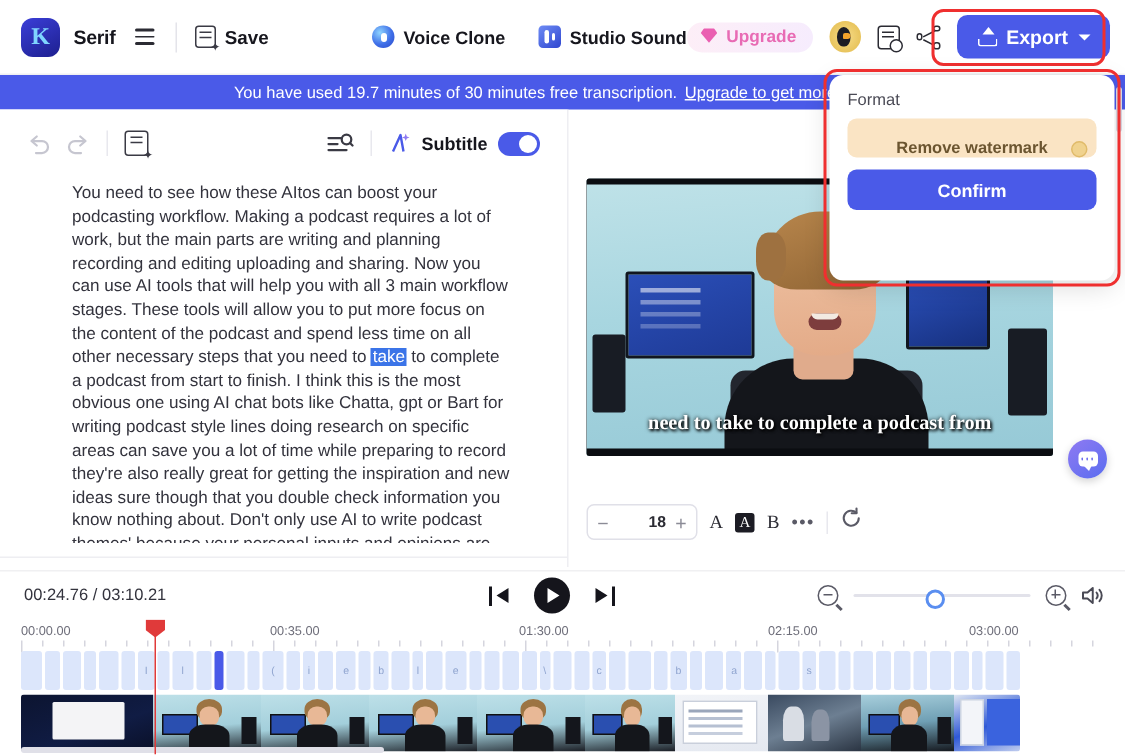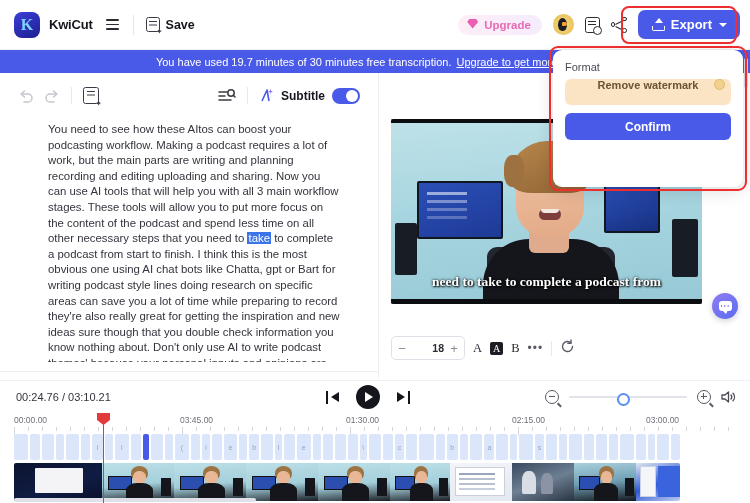--- a/index.html
+++ b/index.html
@@ -324,21 +324,21 @@
     padding:11px 12px; z-index:30;
   }
   .ep-label { font-size:11px; color:#4a4a55; margin-bottom:6px; }
   .ep-select {
     display:flex; align-items:center; justify-content:space-between;
     height:27px; border:1px solid #d9d9e2; border-radius:6px; padding:0 9px;
     font-size:11.5px; color:#2b2b33; cursor:pointer; margin-bottom:10px;
   }
   .ep-watermark {
     height:26px; background:#fae4c4; border-radius:6px;
-    display:flex; align-items:flex-start; justify-content:center; position:relative;
+    display:flex; align-items:flex-end; justify-content:center; position:relative;
     font-size:11px; font-weight:700; color:#6b5530; cursor:pointer; margin-bottom:8px;
   }
   .ep-watermark .coin {
     position:absolute; right:6px; width:11px; height:11px; border-radius:50%;
     background:#f0d28e; border:1px solid #e0bb6a;
   }
   .ep-confirm {
     height:27px; background:#4a5ae8; border-radius:6px;
     display:flex; align-items:center; justify-content:center;
     font-size:12px; font-weight:700; color:#fff; cursor:pointer;
@@ -350,32 +350,42 @@
 </style>
 </head>
 <body>
 
 <div id="app">
 
   <div class="header">
     <div class="logo-box">
         <span>K</span>
       </div>
-    <div class="brand-name">KwiCut</div>
+    <div class="brand-name">Serif</div>
     <div class="hamburger">
         <i></i>
         <i></i>
         <i></i>
       </div>
     <div class="hdr-div"></div>
     <div class="save-btn">
       <span class="ico-doc" style="width:14px;height:15px;"></span>
       <span class="lbl">Save</span>
     </div>
 
+    <div class="hdr-center">
+      <div class="hdr-tool">
+        <span class="ico-voice"></span>
+        <span class="lbl">Voice Clone</span>
+      </div>
+      <div class="hdr-tool">
+        <span class="ico-studio"></span>
+        <span class="lbl">Studio Sound</span>
+      </div>
+    </div>
 
     <div class="hdr-right">
       <div class="upgrade-pill">
         <span class="ico-diamond"></span>
         <span class="lbl">Upgrade</span>
       </div>
       <div class="ico-avatar"></div>
       <div class="ico-note"></div>
       <div class="ico-share">
         <u class="l1"></u>
@@ -521,21 +531,21 @@
           <path d="M1 5 H4 L7.5 2 V12 L4 9 H1 Z" fill="none" stroke="#4a4a55" stroke-width="1.3" stroke-linejoin="round"></path>
           <path d="M10 5 a3.2 3.2 0 0 1 0 4" fill="none" stroke="#4a4a55" stroke-width="1.3" stroke-linecap="round"></path>
           <path d="M12 3.2 a5.6 5.6 0 0 1 0 7.6" fill="none" stroke="#4a4a55" stroke-width="1.3" stroke-linecap="round"></path>
         </svg>
       </span>
     </div>
   </div>
 
   <div class="tl-ruler">
       <div class="tl-label" style="left: 14px;">00:00.00</div>
-      <div class="tl-label" style="left: 180px;">03:45.00</div>
+      <div class="tl-label" style="left: 180px;">00:35.00</div>
       <div class="tl-label" style="left: 346px;">01:30.00</div>
       <div class="tl-label" style="left: 512px;">02:15.00</div>
       <div class="tl-label" style="left: 646px;">03:00.00</div>
       <div class="tl-tick maj" style="left: 14px;"></div>
       <div class="tl-tick min" style="left: 28px;"></div>
       <div class="tl-tick min" style="left: 42px;"></div>
       <div class="tl-tick min" style="left: 56px;"></div>
       <div class="tl-tick min" style="left: 70px;"></div>
       <div class="tl-tick min" style="left: 84px;"></div>
       <div class="tl-tick min" style="left: 98px;"></div>

